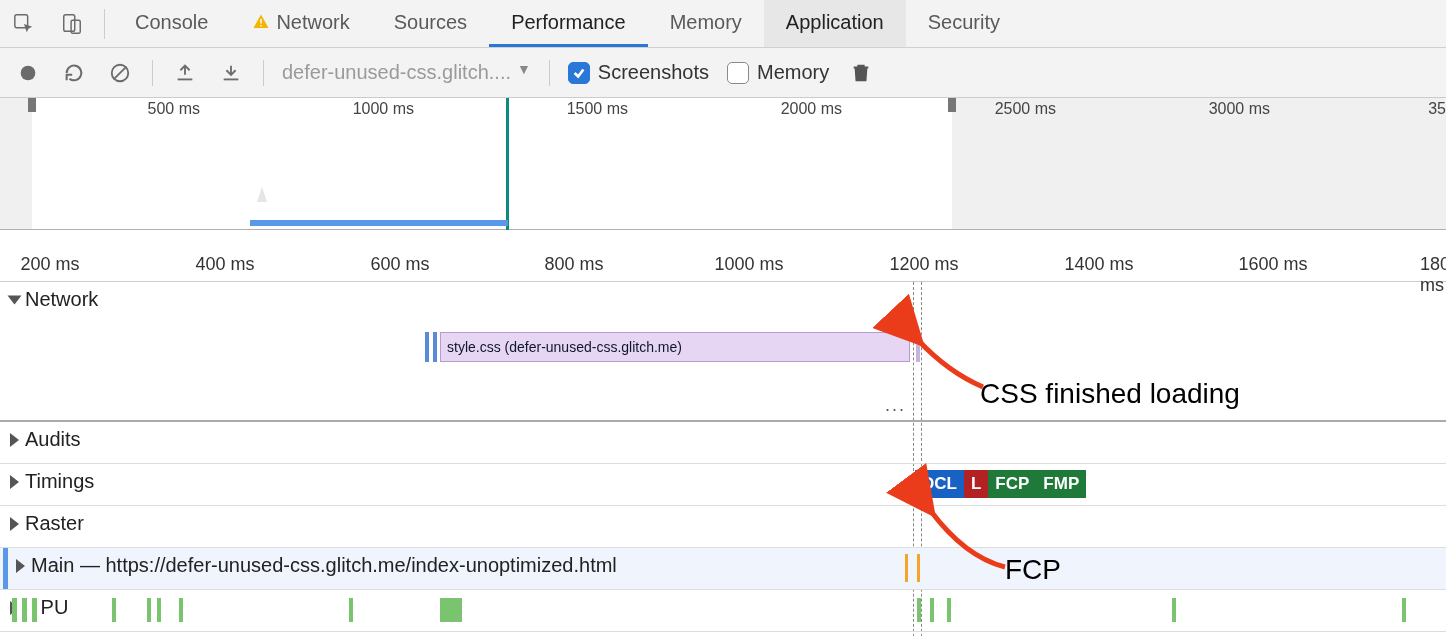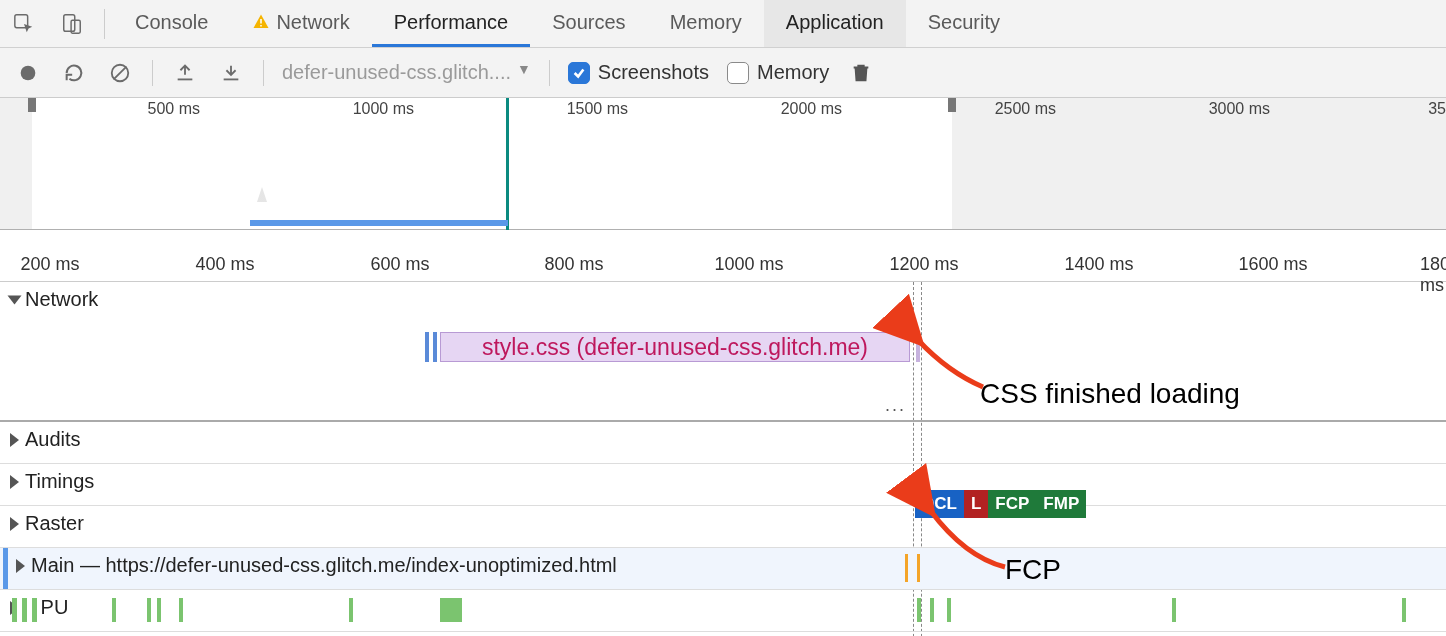--- a/index.html
+++ b/index.html
@@ -43,27 +43,27 @@
 .ruler .tick { position:absolute; top:4px; font-size:18px; color:#333; transform:translateX(-50%); }
 
 
 .tracks { position: relative; }
 .track { border-bottom: 1px solid #ddd; position: relative; }
 .track-header { display:flex; align-items:center; gap:6px; padding: 6px 10px; font-size: 20px; color:#222; cursor: pointer; }
 .track-header .tri { display:inline-block; width:0; height:0; border-top:7px solid transparent; border-bottom:7px solid transparent; border-left:9px solid #555; }
 .track-header .tri.down { transform: rotate(90deg); }
 .network-track { height: 140px; position: relative; border-bottom: 2px solid #aaa; }
 .network-track .dots { position:absolute; right:540px; bottom:4px; color:#555; font-size:18px; letter-spacing:2px; }
-.net-bar { position:absolute; top:50px; height:30px; background:#e6d6f3; border:1px solid #b89ad4; display:flex; align-items:center; padding:0 6px; font-size:23px; color:#be185d;justify-content:center; }
+.net-bar { position:absolute; top:50px; height:30px; background:#e6d6f3; border:1px solid #b89ad4; display:flex; align-items:center; padding:0 6px; font-size:14px; color:#0f172a; }
 .net-stub { position:absolute; top:50px; width:4px; height:30px; background:#5a8ad8; }
 
 .frames-track { height: 42px; }
 .timings-track { height: 42px; position: relative; }
 .timing-flags { position:absolute; top:6px; display:flex; }
-.flag { color:#fff; font-size:17px; font-weight:600; padding:4px 7px;margin-top:20px; }
+.flag { color:#fff; font-size:17px; font-weight:600; padding:4px 7px; }
 .flag.dcl { background:#1862c4; }
 .flag.l { background:#b22222; }
 .flag.fcp { background:#1f7a3a; }
 .flag.fmp { background:#1f7a3a; }
 
 .main-track { height: 42px; position: relative; background:#f0f5fd; }
 .main-track .blue-bar { position:absolute; left:3px; top:0; width:5px; height:100%; background:#5a98e8; }
 .main-track .orange-tick { position:absolute; top:6px; width:3px; height:28px; background:#f4a428; }
 .raster-track { height: 42px; }
 .gpu-track { height: 42px; position: relative; }
@@ -104,25 +104,25 @@
     <div class="tab">
       <span class="warn">
           <svg width="18" height="18" viewBox="0 0 24 24">
             <path d="M12 2 L22 20 L2 20 Z" fill="#f5b400"></path>
             <rect x="11" y="8" width="2" height="6" fill="#fff"></rect>
             <rect x="11" y="16" width="2" height="2" fill="#fff"></rect>
           </svg>
         </span>
       <span>Network</span>
     </div>
+    <div class="tab">
+        <span>Sources</span>
+      </div>
     <div class="tab active">
         <span>Performance</span>
-      </div>
-    <div class="tab">
-        <span>Sources</span>
       </div>
     <div class="tab">
         <span>Memory</span>
       </div>
     <div class="tab hover">
         <span>Application</span>
       </div>
     <div class="tab">
         <span>Security</span>
       </div>

